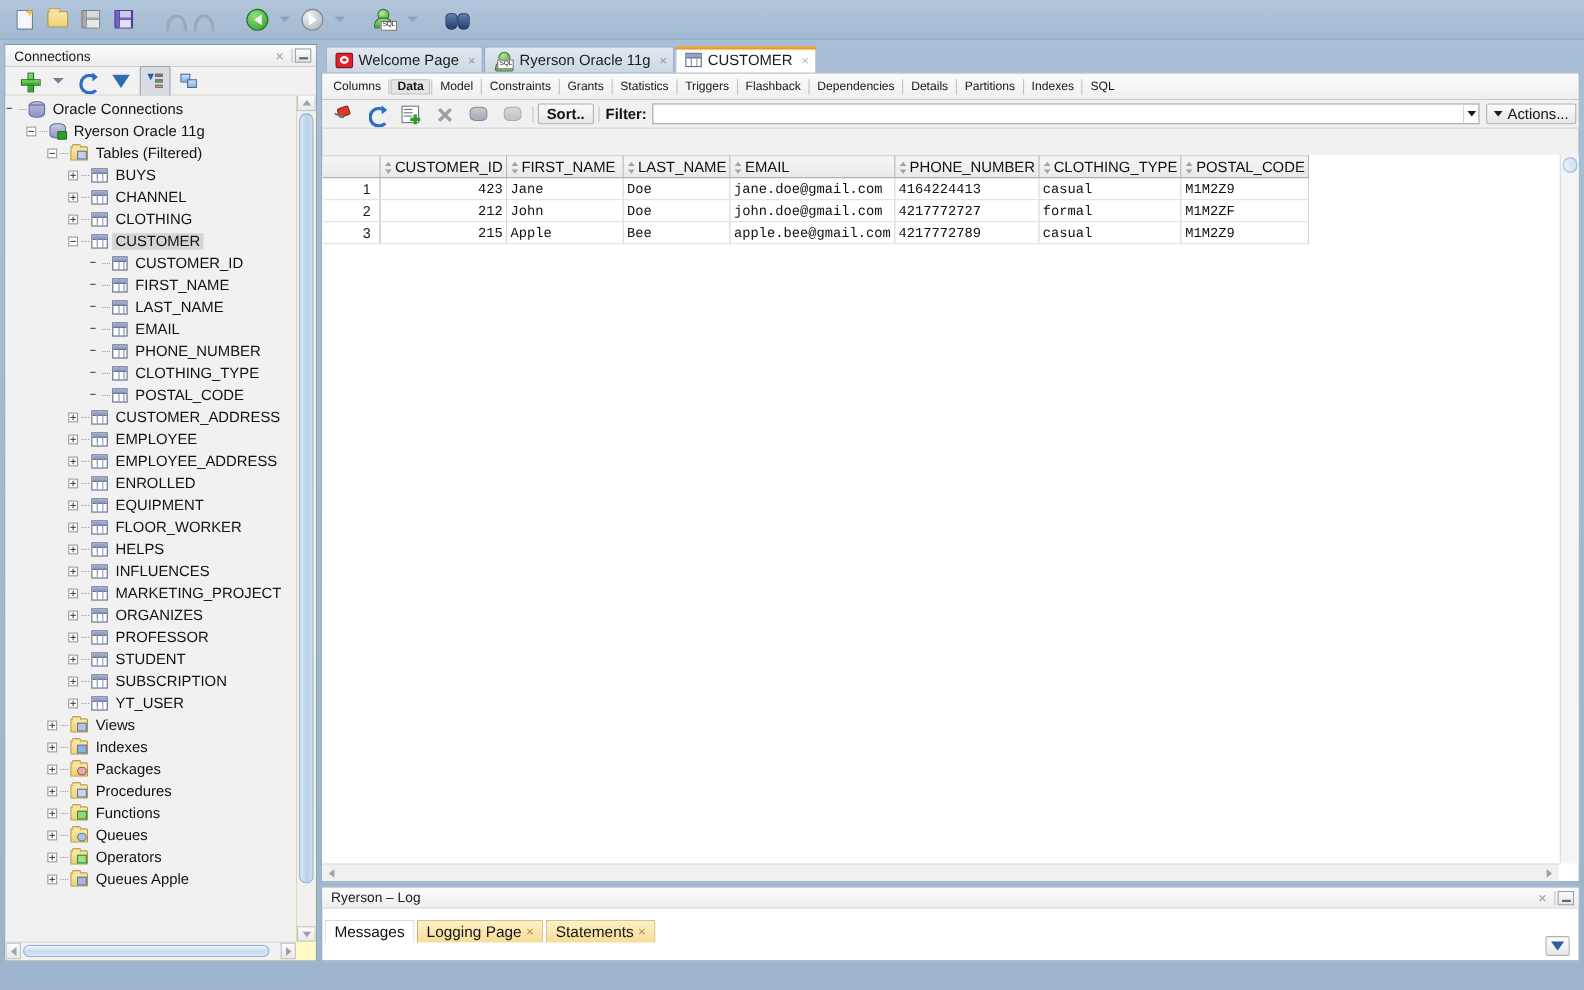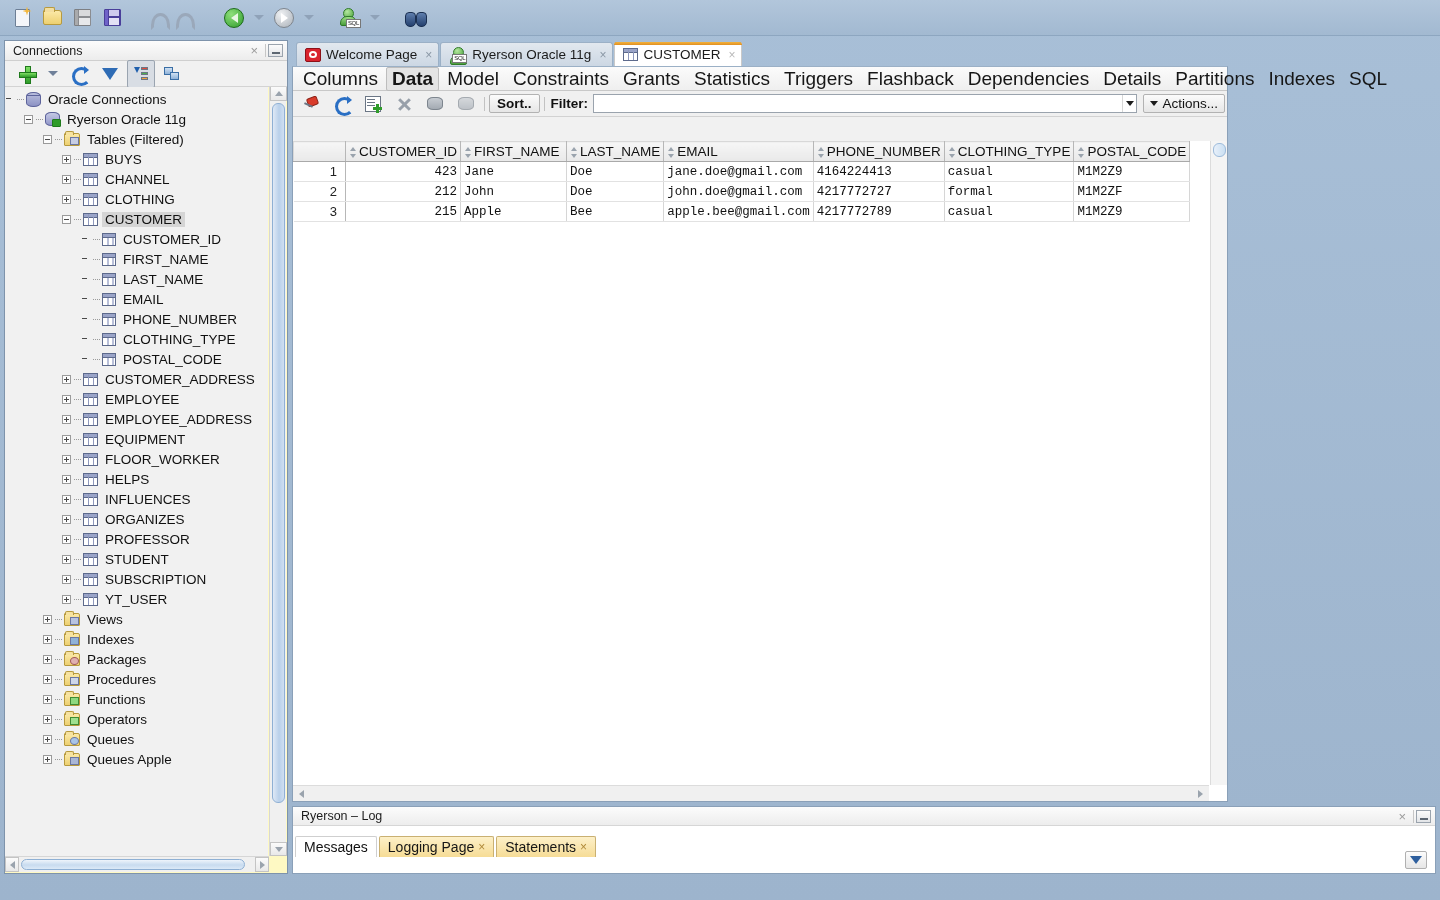--- a/index.html
+++ b/index.html
@@ -160,40 +160,40 @@
   .vsb .thumb{position:absolute;left:2px;width:13px;border-radius:6px;
      background:linear-gradient(90deg,#dfe9f6,#b9d0ea 55%,#cfdff2);border:1px solid #8fb0d4;}
   .hsb { position:absolute; left:0; bottom:1px; right:18px; height:16px; background:#f0f0f0; border-top:1px solid #d6d6d6;}
   .hsb .arw{position:absolute;top:0;width:14px;height:15px;background:linear-gradient(180deg,#fbfbfb,#e9e9e9);
      border:1px solid #c4c4c4;display:flex;align-items:center;justify-content:center;}
   .hsb .lf{left:0;} .hsb .rt{right:0;}
   .hsb .thumb{position:absolute;top:2px;height:11px;border-radius:6px;
      background:linear-gradient(180deg,#eef4fb,#c8dbef 55%,#dce9f7);border:1px solid #8fb0d4;}
 
   
-  .editor { position:absolute; left:292px; top:40px; width:936px; height:762px; }
+  .editor { position:absolute; left:292px; top:40px; width:1144px; height:762px; }
   .tabstrip { height:26px; display:flex; align-items:flex-end; padding-left:4px; background:transparent;}
   .etab {
     height:24px; display:flex; align-items:center; gap:5px; padding:0 6px 0 8px;
     background:linear-gradient(180deg,#e2e8ef,#ccd7e3); border:1px solid #9bb0c6; border-bottom:none;
     border-radius:3px 3px 0 0; font-size:13.5px; color:#1b1b1b; margin-right:1px; position:relative;
   }
   .etab.active { background:#fff; border-color:#b9894b #c9c9c9 #fff #c9c9c9; z-index:3;}
   .etab.active:before{content:"";position:absolute;left:-1px;right:-1px;top:-1px;height:3px;
      background:linear-gradient(180deg,#f3b23c,#e08f22);border-radius:3px 3px 0 0;}
   .etab .cls{color:#8a97a5;font-size:12px;margin-left:3px;}
   .etab.active .cls{color:#b9b9b9;}
   .ic-oracle{width:16px;height:14px;background:#d9232e;border:1px solid #8d1118;border-radius:2px;
      display:flex;align-items:center;justify-content:center;flex:none;}
   .ic-oracle i{display:block;width:8px;height:7px;border:2px solid #fff;border-radius:50%;}
 
   .editor-body { height:736px; background:#f1f1f1; border:1px solid #8aa0b8; border-top-color:#9bb0c6; position:relative;}
   .subtabs { height:24px; background:linear-gradient(180deg,#fbfbfb,#efefef); border-bottom:1px solid #c8c8c8;
      display:flex; align-items:center; padding-left:4px; }
-  .subtab { font-size:19px; color:#161616; padding:1px 6px; }
+  .subtab { font-size:11px; color:#161616; padding:1px 6px; }
   .subtab.active { background:#e4e4e4; border:1px solid #bdbdbd; border-radius:2px; font-weight:bold; padding:0 5px;}
   .subsep { width:1px;height:14px;background:#c2c2c2;margin:0 1px;}
 
   .grid-toolbar { height:26px; background:#f0f0f0; border-bottom:1px solid #d2d2d2;
      display:flex; align-items:center; padding-left:4px; gap:3px;}
   .pin-ic{position:relative;width:16px;height:16px;}
   .pin-ic:before{content:"";position:absolute;left:4px;top:1px;width:9px;height:7px;background:#d93b2b;border:1px solid #8e2217;border-radius:2px;transform:rotate(-20deg);}
   .pin-ic:after{content:"";position:absolute;left:1px;top:8px;width:9px;height:2px;background:#6b7685;transform:rotate(25deg);}
   .newrow-ic{position:relative;width:16px;height:16px;background:#fff;border:1px solid #6b7685;}
   .newrow-ic:before{content:"";position:absolute;left:1px;top:2px;right:5px;height:1px;background:#6b7685;box-shadow:0 3px 0 #6b7685,0 6px 0 #6b7685;}
@@ -461,20 +461,27 @@
             <span class="exp plus"></span>
             <span class="dash"></span>
             <span class="tbl-ic"></span>
             <span class="lbl">EMPLOYEE_ADDRESS</span>
           </div>
           <div class="tnode">
             <span class="ind" style="width:57px"></span>
             <span class="exp plus"></span>
             <span class="dash"></span>
             <span class="tbl-ic"></span>
+            <span class="lbl">ENROLLED</span>
+          </div>
+          <div class="tnode">
+            <span class="ind" style="width:57px"></span>
+            <span class="exp plus"></span>
+            <span class="dash"></span>
+            <span class="tbl-ic"></span>
             <span class="lbl">EQUIPMENT</span>
           </div>
           <div class="tnode">
             <span class="ind" style="width:57px"></span>
             <span class="exp plus"></span>
             <span class="dash"></span>
             <span class="tbl-ic"></span>
             <span class="lbl">FLOOR_WORKER</span>
           </div>
           <div class="tnode">
@@ -489,20 +496,27 @@
             <span class="exp plus"></span>
             <span class="dash"></span>
             <span class="tbl-ic"></span>
             <span class="lbl">INFLUENCES</span>
           </div>
           <div class="tnode">
             <span class="ind" style="width:57px"></span>
             <span class="exp plus"></span>
             <span class="dash"></span>
             <span class="tbl-ic"></span>
+            <span class="lbl">MARKETING_PROJECT</span>
+          </div>
+          <div class="tnode">
+            <span class="ind" style="width:57px"></span>
+            <span class="exp plus"></span>
+            <span class="dash"></span>
+            <span class="tbl-ic"></span>
             <span class="lbl">ORGANIZES</span>
           </div>
           <div class="tnode">
             <span class="ind" style="width:57px"></span>
             <span class="exp plus"></span>
             <span class="dash"></span>
             <span class="tbl-ic"></span>
             <span class="lbl">PROFESSOR</span>
           </div>
           <div class="tnode">
@@ -568,33 +582,33 @@
             <span class="dash"></span>
             <span class="fold-ic func">
               <em></em>
             </span>
             <span class="lbl">Functions</span>
           </div>
           <div class="tnode">
             <span class="ind" style="width:38px"></span>
             <span class="exp plus"></span>
             <span class="dash"></span>
+            <span class="fold-ic queue">
+              <em></em>
+            </span>
+            <span class="lbl">Queues</span>
+          </div>
+          <div class="tnode">
+            <span class="ind" style="width:38px"></span>
+            <span class="exp plus"></span>
+            <span class="dash"></span>
             <span class="fold-ic oper">
               <em></em>
             </span>
             <span class="lbl">Operators</span>
-          </div>
-          <div class="tnode">
-            <span class="ind" style="width:38px"></span>
-            <span class="exp plus"></span>
-            <span class="dash"></span>
-            <span class="fold-ic queue">
-              <em></em>
-            </span>
-            <span class="lbl">Queues</span>
           </div>
           <div class="tnode">
             <span class="ind" style="width:38px"></span>
             <span class="exp plus"></span>
             <span class="dash"></span>
             <span class="fold-ic qtab">
               <em></em>
             </span>
             <span class="lbl">Queues Apple</span>
           </div>

